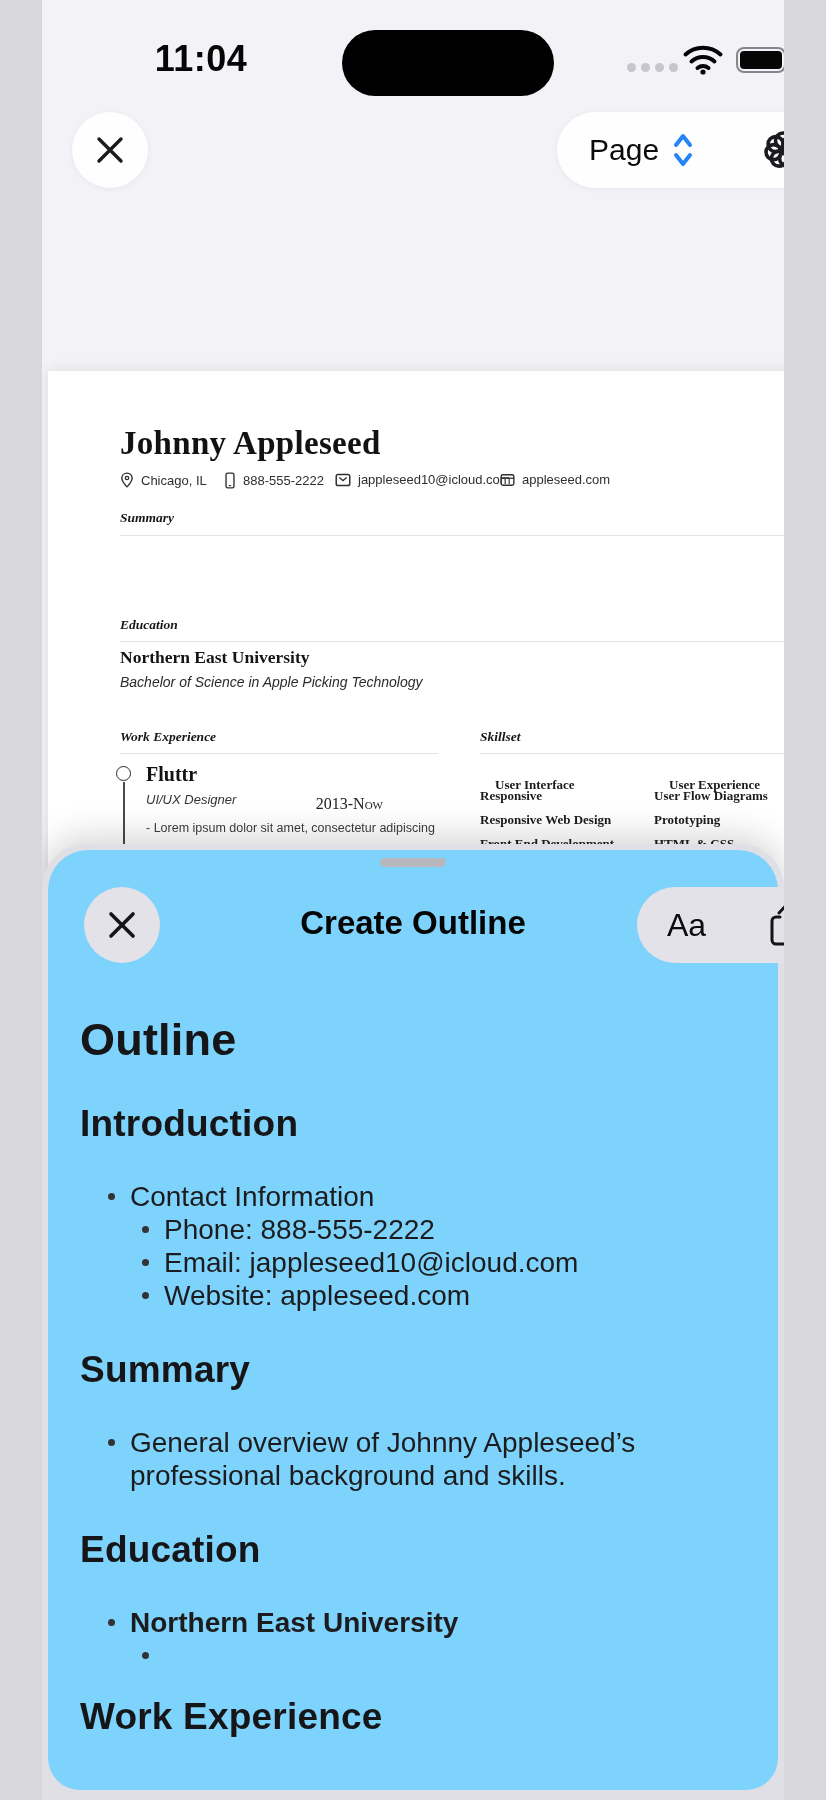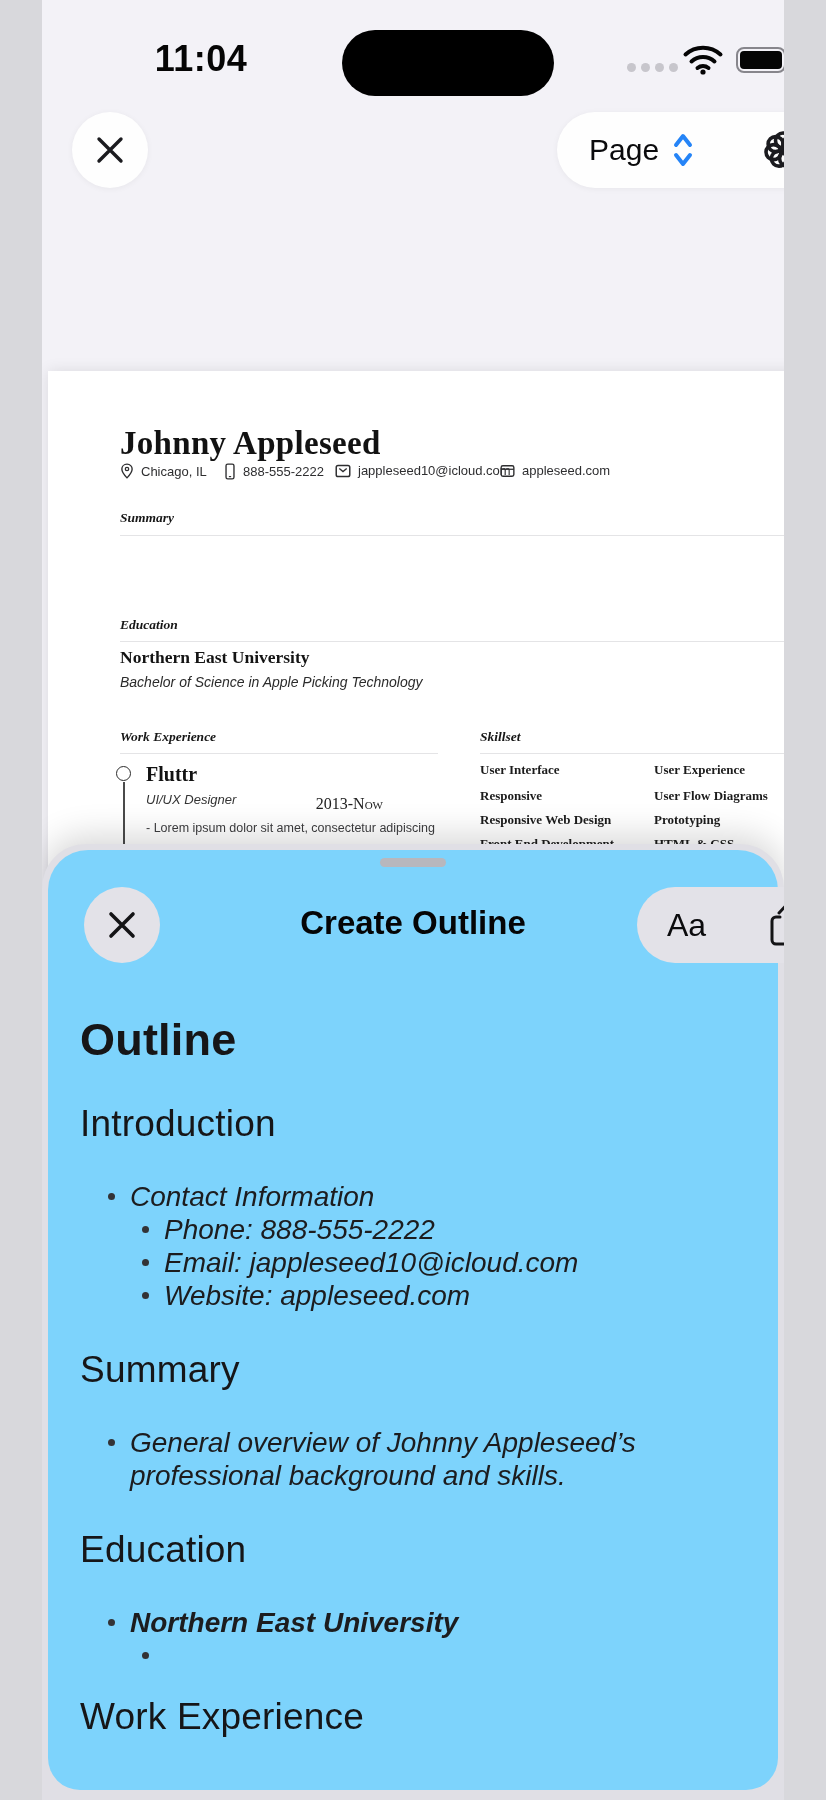--- a/index.html
+++ b/index.html
@@ -29,21 +29,21 @@
   .tb-pill { position:absolute; left:515px; top:112px; width:272px; height:76px;
              background:#fefefe; border-radius:38px; box-shadow:0 1px 6px rgba(0,0,0,.05);
              display:flex; align-items:center; justify-content:space-between; padding:0 22px 0 32px; }
   .page-sel { display:flex; align-items:center; gap:13px; }
   .page-sel .lbl { font-size:30px; color:#0b0b0d; }
   
   .doc { position:absolute; left:6px; top:371px; width:814px; height:660px; background:#fff;
          box-shadow:0 0 14px rgba(0,0,0,.10); font-family:"Liberation Serif", serif; }
   .doc .name { position:absolute; left:72px; top:54px; font-size:33px; font-weight:700;
                letter-spacing:.3px; color:#121212; }
-  .contact { position:absolute; top:92px; display:flex; align-items:center; gap:7px;
+  .contact { position:absolute; top:101px; display:flex; align-items:center; gap:7px;
              font-family:"Liberation Sans", sans-serif; font-size:13px; color:#2e2e30; }
   .c1{left:72px;} .c2{left:176px;} .c3{left:287px;} .c4{left:452px;}
   .sec-head { position:absolute; font-size:13.5px; font-weight:700; font-style:italic; color:#171717; }
   .hairline { position:absolute; height:1px; background:#e4e4e6; }
   .doc .body { position:absolute; left:72px; top:175px; width:700px;
                font-family:"Liberation Sans", sans-serif; font-size:15.5px; line-height:22.5px; color:#272727; }
   .doc .school { position:absolute; left:72px; top:276px; font-size:17.5px; font-weight:700; color:#141414; }
   .doc .degree { position:absolute; left:72px; top:303px; font-family:"Liberation Sans", sans-serif;
                  font-size:14px; font-style:italic; color:#2b2b2b; }
   .tl-circle { position:absolute; left:68px; top:395px; width:15px; height:15px;
@@ -51,42 +51,42 @@
   .tl-line { position:absolute; left:75px; top:411px; width:1.6px; height:249px; background:#4a4a4a; }
   .doc .company { position:absolute; left:98px; top:392px; font-size:20px; font-weight:700; color:#121212; }
   .doc .role { position:absolute; left:98px; top:421px; font-family:"Liberation Sans", sans-serif;
                font-size:13px; font-style:italic; color:#333; }
   .doc .dates { position:absolute; left:235px; top:424px; width:100px; text-align:right;
                 font-size:16px; color:#222; font-variant:small-caps; }
   .doc .job-bullet { position:absolute; left:98px; top:450px; font-family:"Liberation Sans", sans-serif;
                      font-size:12.5px; color:#3d3d3f; }
   .skill { position:absolute; font-size:13px; font-weight:700; color:#1c1c1c; }
   .sk-c1{left:432px;} .sk-c2{left:606px;}
-  .sk-r1{top:391px;} .sk-r2{top:417px;} .sk-r3{top:441px;} .sk-r4{top:465px;}
+  .sk-r1{top:406px;margin-left:15px;} .sk-r2{top:417px;} .sk-r3{top:441px;} .sk-r4{top:465px;}
   
   .sheet-backdrop { position:absolute; left:0; right:0; top:844px; bottom:0;
                     background:#e0dfe5; border-radius:44px 44px 0 0;
                     box-shadow:0 -8px 34px rgba(0,0,0,.16); }
   .sheet-card { position:absolute; left:6px; right:6px; top:850px; bottom:10px;
                 background:#7dd3fc; border-radius:40px 40px 32px 32px; }
   .grabber { position:absolute; left:50%; top:8px; transform:translateX(-50%);
              width:66px; height:9px; border-radius:5px; background:#b8b7bd; }
   .sh-close { position:absolute; left:36px; top:37px; width:76px; height:76px; border-radius:50%;
               background:#e3e2e8; display:flex; align-items:center; justify-content:center; }
   .sh-title { position:absolute; left:0; right:0; top:54px; text-align:center;
               font-size:33px; font-weight:700; color:#050506; }
   .sh-pill { position:absolute; left:589px; top:37px; width:198px; height:76px; border-radius:38px;
              background:#e3e2e8; display:flex; align-items:center; }
   .sh-pill .half { flex:1; display:flex; align-items:center; justify-content:center; height:100%; }
   .aa { font-size:32px; color:#0b0b0d; }
   
   .outline { position:absolute; left:32px; right:24px; top:164px; color:#161618; }
   .outline h1 { font-size:45px; line-height:52px; font-weight:700; margin:0 0 36px; letter-spacing:.2px; }
-  .outline h2 { font-size:37px; line-height:44px; font-weight:400; margin:4px 0 34px; letter-spacing:.2px; }
-  .outline ul { list-style:none; margin:0 0 36px;font-style:italic; }
+  .outline h2 { font-size:37px; line-height:44px; font-weight:700; margin:4px 0 34px; letter-spacing:.2px; }
+  .outline ul { list-style:none; margin:0 0 36px; }
   .outline li { display:flex; font-size:28px; line-height:33px; color:#1c1c1e; }
   .outline li .dot { flex:0 0 auto; width:7px; height:7px; border-radius:50%;
                      background:#333336; margin:13px 15px 0 0; }
   li.l1 { padding-left:28px; }
   li.l2 { padding-left:62px; }
   li.l1 .txt { max-width:665px; }
   li.l2 .txt { max-width:545px; }
   .bold { font-weight:700; }
   
   .icn { display:block; }

